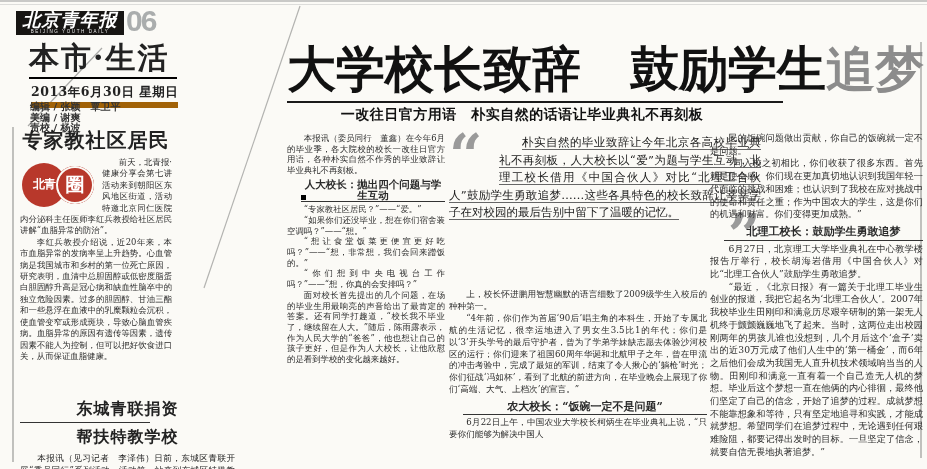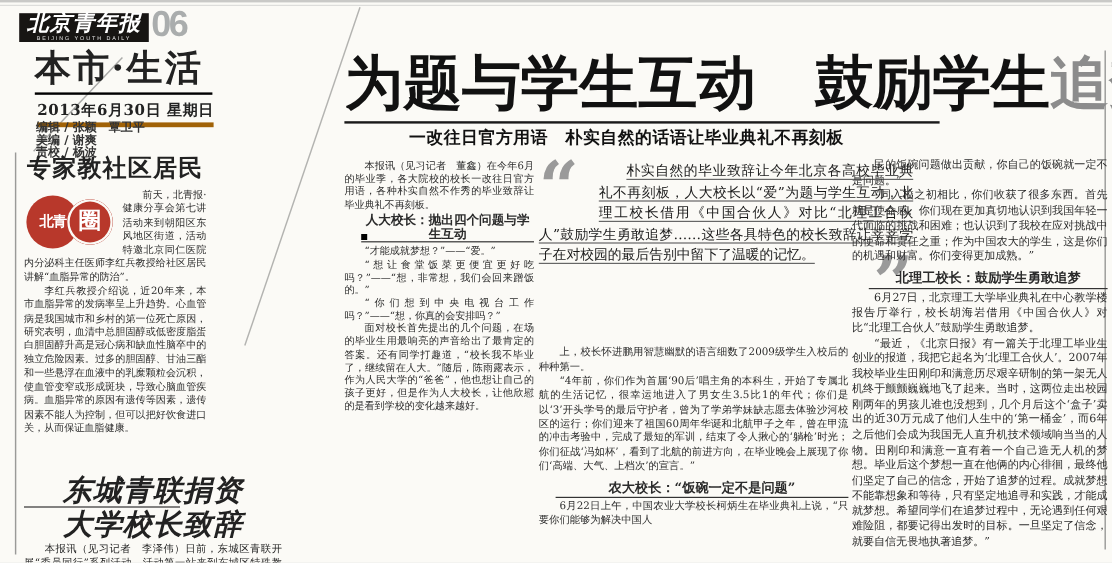--- a/index.html
+++ b/index.html
@@ -8,37 +8,37 @@
   .abs{position:absolute;}
   
   .toprule1{left:0;top:0;width:927px;height:2px;background:#c9c9c7;}
   .toprule2{left:0;top:4px;width:927px;height:1px;background:#dddddb;}
   
   .logo{left:16px;top:11px;width:108px;height:24px;background:#171513;display:flex;flex-direction:column;align-items:center;justify-content:center;}
   .logo-cn{color:#fff;font-weight:bold;font-size:18px;line-height:18px;letter-spacing:1px;font-style:italic;white-space:nowrap;}
   .logo-en{color:#e8e8e8;font-size:4.5px;letter-spacing:1.6px;line-height:6px;font-family:"Liberation Sans",sans-serif;}
   .pagenum{left:126px;top:4px;font-size:30px;font-weight:bold;color:#aaadad;font-family:"Liberation Sans",sans-serif;letter-spacing:-2px;}
   .section{left:29px;top:41px;font-size:30px;font-weight:bold;letter-spacing:2px;border-bottom:2px solid #000000;padding:0 8px 2px 0;line-height:34px;white-space:nowrap;}
-  .date{left:31px;top:84px;font-size:12.5px;font-weight:bold;border-bottom:4px solid #a16207;padding-bottom:1px;letter-spacing:0.5px;white-space:nowrap;}
+  .date{left:31px;top:84px;font-size:12.5px;font-weight:bold;border-bottom:6px solid #a16207;padding-bottom:1px;letter-spacing:0.5px;white-space:nowrap;}
   .credits{left:30px;top:102px;font-size:10px;font-weight:bold;line-height:10.5px;color:#333;}
   
   .headline{left:287px;top:40px;width:636px;font-size:49px;font-weight:bold;white-space:nowrap;letter-spacing:0px;line-height:58px;color:#111;}
   .headline .accent{color:#8c8c8c;}
   .hrule{left:287px;top:101px;width:496px;height:2px;background:#1a1a1a;}
   .subheadline{left:287px;top:106px;width:470px;text-align:center;font-size:14px;font-weight:bold;letter-spacing:0.5px;white-space:nowrap;color:#111;}
   
   .health{left:20px;top:128px;width:152px;}
   .h-title{font-size:20px;font-weight:bold;text-align:center;line-height:24px;letter-spacing:1px;}
   .h-text{margin-top:5px;font-size:8.4px;line-height:11.4px;text-align:justify;color:#2c2c2c;}
   .h-text p{margin:0;text-indent:2em;}
   .seal{float:left;width:76px;height:50px;margin:3px 4px 2px 2px;display:flex;align-items:center;}
   .seal-c1{width:44px;height:44px;border-radius:50%;background:#b8382b;color:#fff;display:flex;align-items:center;justify-content:center;font-size:12px;font-weight:bold;letter-spacing:-1px;}
   .seal-c2{width:38px;height:38px;border-radius:50%;background:#b8382b;color:#fff;display:flex;align-items:center;justify-content:center;font-size:19px;font-weight:bold;margin-left:-10px;box-shadow:inset 0 0 0 2px #fbfaf6,inset 0 0 0 4px #b8382b;}
   .donation{left:20px;top:396px;width:215px;}
-  .d-title{font-size:24px;font-weight:bold;text-align:center;line-height:25px;letter-spacing:1px;font-style:italic;}
+  .d-title{font-size:16px;font-weight:bold;text-align:center;line-height:25px;letter-spacing:1px;}
   .d-rule{height:1px;background:#333;width:130px;margin:1px 0 1px 0;}
   .d-body{margin-top:4px;font-size:8.6px;line-height:11.5px;text-align:justify;}
   .d-body p{margin:0;text-indent:2em;}
   
   .quote{left:449px;top:134px;width:312px;}
   .q-open{float:left;width:50px;font-size:58px;line-height:44px;color:#9a9a9a;font-weight:bold;}
   .q-text{font-size:11.5px;line-height:17.6px;text-align:justify;color:#1a1a1a;text-indent:2em;
           text-decoration:underline;text-underline-offset:3px;text-decoration-color:#666;text-decoration-thickness:0.8px;}
   .q-close{text-align:right;font-size:58px;line-height:26px;color:#9a9a9a;font-weight:bold;height:30px;}
   
@@ -77,55 +77,56 @@
     </div>
     <div class="abs pagenum">06</div>
     <div class="abs section">本市·生活</div>
     <div class="abs date">2013年6月30日 星期日</div>
     <div class="abs credits">
       <div>编辑 / 张颖　覃卫平</div>
       <div>美编 / 谢爽</div>
       <div>责校 / 杨波</div>
     </div>
 
-    <div class="abs headline"><span>为题与学生互动　鼓励学生</span><span class="accent">追梦</span></div>
+    <div class="abs headline"><span>大学校长致辞　鼓励学生</span><span class="accent">追梦</span></div>
     <div class="abs hrule"></div>
     <div class="abs subheadline">一改往日官方用语　朴实自然的话语让毕业典礼不再刻板</div>
 
     <div class="abs health">
       <div class="h-title">专家教社区居民</div>
       <div class="h-text">
         <div class="seal">
           <div class="seal-c1">北青</div>
           <div class="seal-c2">圈</div>
         </div>
         <p>前天，北青报·健康分享会第七讲活动来到朝阳区东风地区街道，活动特邀北京同仁医院内分泌科主任医师李红兵教授给社区居民讲解“血脂异常的防治”。</p>
         <p>李红兵教授介绍说，近20年来，本市血脂异常的发病率呈上升趋势。心血管病是我国城市和乡村的第一位死亡原因，研究表明，血清中总胆固醇或低密度脂蛋白胆固醇升高是冠心病和缺血性脑卒中的独立危险因素。过多的胆固醇、甘油三酯和一些悬浮在血液中的乳糜颗粒会沉积，使血管变窄或形成斑块，导致心脑血管疾病。血脂异常的原因有遗传等因素，遗传因素不能人为控制，但可以把好饮食进口关，从而保证血脂健康。</p>
       </div>
     </div>
 
     <div class="abs donation">
       <div class="d-title">东城青联捐资</div>
       <div class="d-rule"></div>
-      <div class="d-title">大学校长致辞</div>
+      <div class="d-title">帮扶特教学校</div>
       <div class="d-body">
         <p>本报讯（见习记者　李泽伟）日前，东城区青联开展“委员同行”系列活动。活动第一站来到东城区特殊教育学校。</p>
       </div>
     </div>
 
     <div class="abs quote">
       <span class="q-open">“</span>
       <div class="q-text">朴实自然的毕业致辞让今年北京各高校毕业典礼不再刻板，人大校长以“爱”为题与学生互动，北理工校长借用《中国合伙人》对比“北理工合伙人”鼓励学生勇敢追梦……这些各具特色的校长致辞让莘莘学子在对校园的最后告别中留下了温暖的记忆。</div>
       <div class="q-close">”</div>
     </div>
 
     <div class="abs col col1">
-      <p>本报讯（见习记者　董鑫）在今年6月的毕业季，各大院校的校长一改往日官方用语，各种朴实自然不作秀的毕业致辞让毕业典礼不再刻板。</p>
+      <p>本报讯（委员同行　董鑫）在今年6月的毕业季，各大院校的校长一改往日官方用语，各种朴实自然不作秀的毕业致辞让毕业典礼不再刻板。</p>
       <div class="subhead sq">人大校长：抛出四个问题与学生互动</div>
-      <p>“才能成就梦想？”——“爱。”</p>
+      <p>“专家教社区居民？”——“爱。”</p>
+      <p>“如果你们还没毕业，想在你们宿舍装空调吗？”——“想。”</p>
       <p>“想让食堂饭菜更便宜更好吃吗？”——“想，非常想，我们会回来蹭饭的。”</p>
       <p>“你们想到中央电视台工作吗？”——“想，你真的会安排吗？”</p>
       <p>面对校长首先提出的几个问题，在场的毕业生用最响亮的声音给出了最肯定的答案。还有同学打趣道，“校长我不毕业了，继续留在人大。”随后，陈雨露表示，作为人民大学的“爸爸”，他也想让自己的孩子更好，但是作为人大校长，让他欣慰的是看到学校的变化越来越好。</p>
 
     </div>
 
     <div class="abs col col2">
       <p>上，校长怀进鹏用智慧幽默的语言细数了2009级学生入校后的种种第一。</p>
       <p>“4年前，你们作为首届‘90后’唱主角的本科生，开始了专属北航的生活记忆，很幸运地进入了男女生3.5比1的年代；你们是以‘3’开头学号的最后守护者，曾为了学弟学妹缺志愿去体验沙河校区的运行；你们迎来了祖国60周年华诞和北航甲子之年，曾在甲流的冲击考验中，完成了最短的军训，结束了令人揪心的‘躺枪’时光；你们征战‘冯如杯’，看到了北航的前进方向，在毕业晚会上展现了你们‘高端、大气、上档次’的宣言。”</p>
       <div class="subhead">农大校长：“饭碗一定不是问题”</div>

